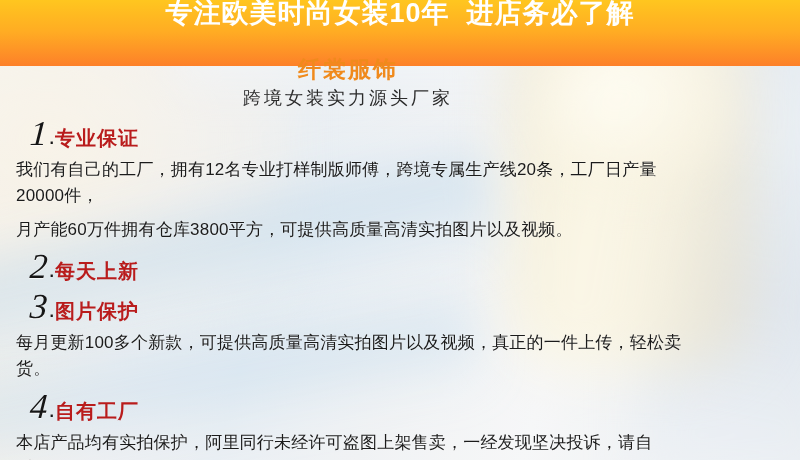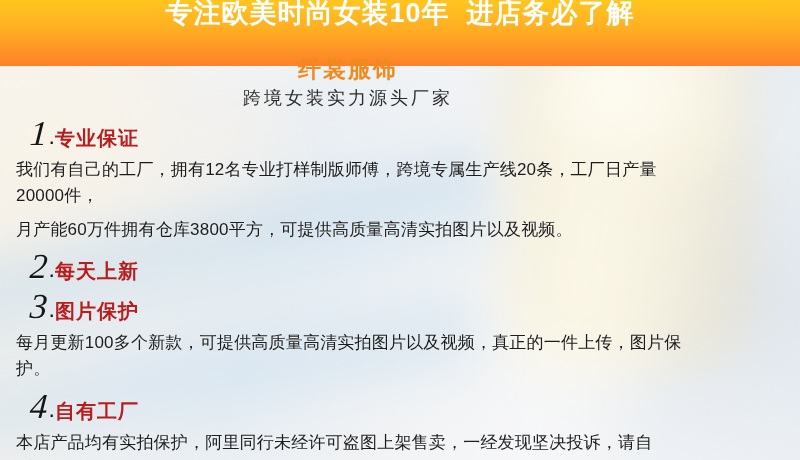--- a/index.html
+++ b/index.html
@@ -295,21 +295,21 @@
           <span class="sec-title">每天上新</span>
         </div>
       </div>
 
       <div class="section">
         <div class="sec-head">
           <span class="sec-num">3</span>
           <span class="sec-dot">.</span>
           <span class="sec-title">图片保护</span>
         </div>
-        <div class="sec-body">每月更新100多个新款，可提供高质量高清实拍图片以及视频，真正的一件上传，图片保护。</div>
+        <div class="sec-body">每月更新100多个新款，可提供高质量高清实拍图片以及视频，真正的一件上传，轻松卖货。</div>
       </div>
 
       <div class="section">
         <div class="sec-head">
           <span class="sec-num">4</span>
           <span class="sec-dot">.</span>
           <span class="sec-title">自有工厂</span>
         </div>
         <div class="sec-body">本店产品均有实拍保护，阿里同行未经许可盗图上架售卖，一经发现坚决投诉，请自重！</div>
       </div>

